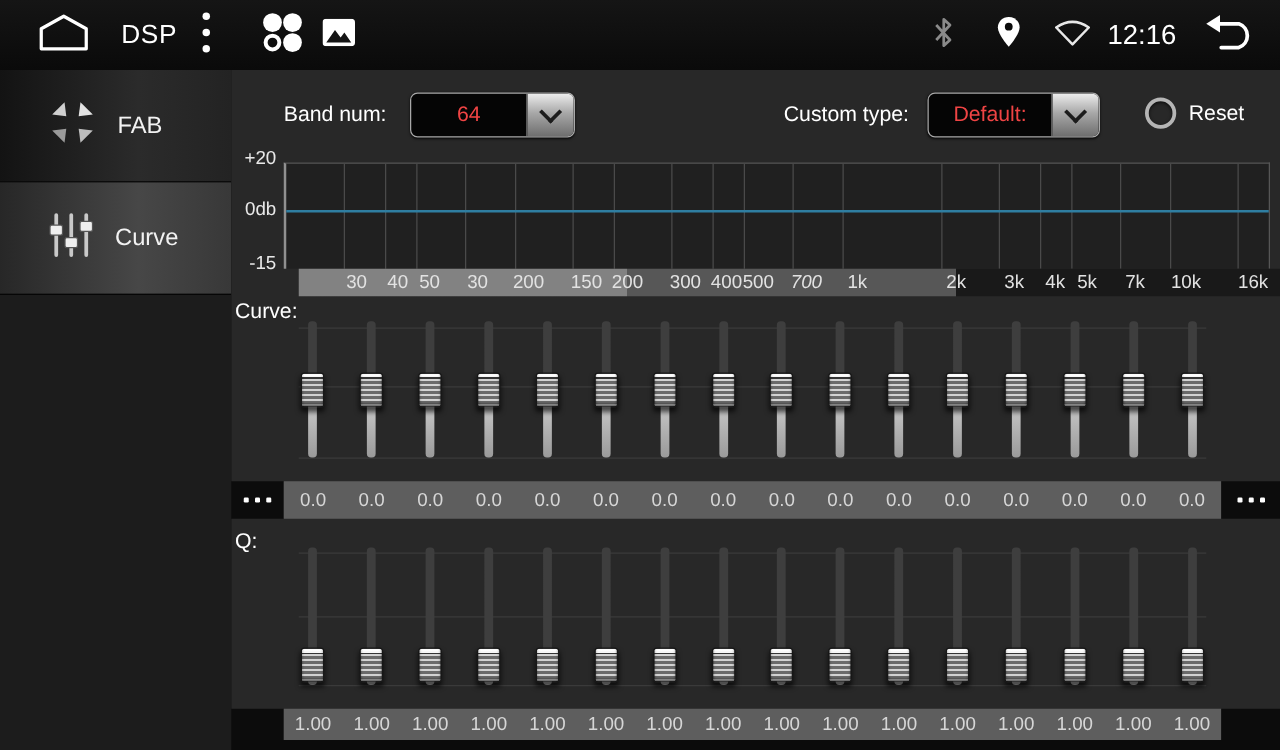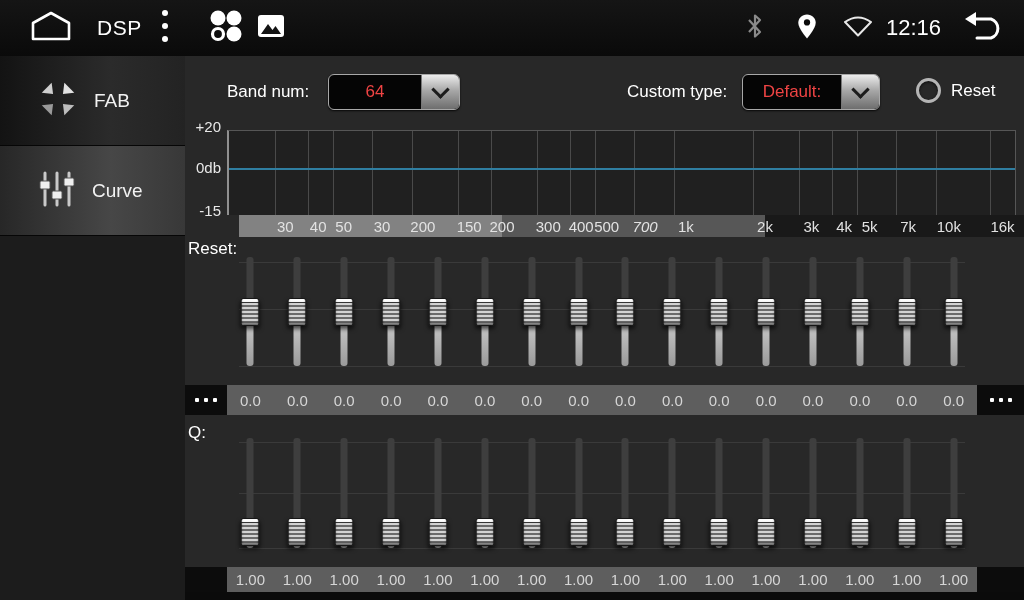--- a/index.html
+++ b/index.html
@@ -251,21 +251,21 @@
         <span class="freq-label" style="left: 56.6323%;">1k</span>
         <span class="freq-label" style="left: 66.6667%;">2k</span>
         <span class="freq-label" style="left: 72.5364%;">3k</span>
         <span class="freq-label" style="left: 76.701%;">4k</span>
         <span class="freq-label" style="left: 79.9313%;">5k</span>
         <span class="freq-label" style="left: 84.8023%;">7k</span>
         <span class="freq-label" style="left: 89.9657%;">10k</span>
         <span class="freq-label" style="left: 96.7697%;">16k</span>
       </div>
 
-    <div class="section-label" style="left:3px; top:183px;">Reset:</div>
+    <div class="section-label" style="left:3px; top:183px;">Curve:</div>
     <div class="sliders" id="gain-sliders" style="top:201px; height:109px;">
       <div class="hline" style="top:5%;"></div>
       <div class="hline" style="top:48%;"></div>
       <div class="hline" style="top:100%;"></div>
     <div class="slider-cell" style="left: 0%; width: 6.25%;">
           <div class="track gain"></div>
           <div class="thumb" style="top: calc(50% - 14px);"></div>
         </div>
         <div class="slider-cell" style="left: 6.25%; width: 6.25%;">
           <div class="track gain"></div>

